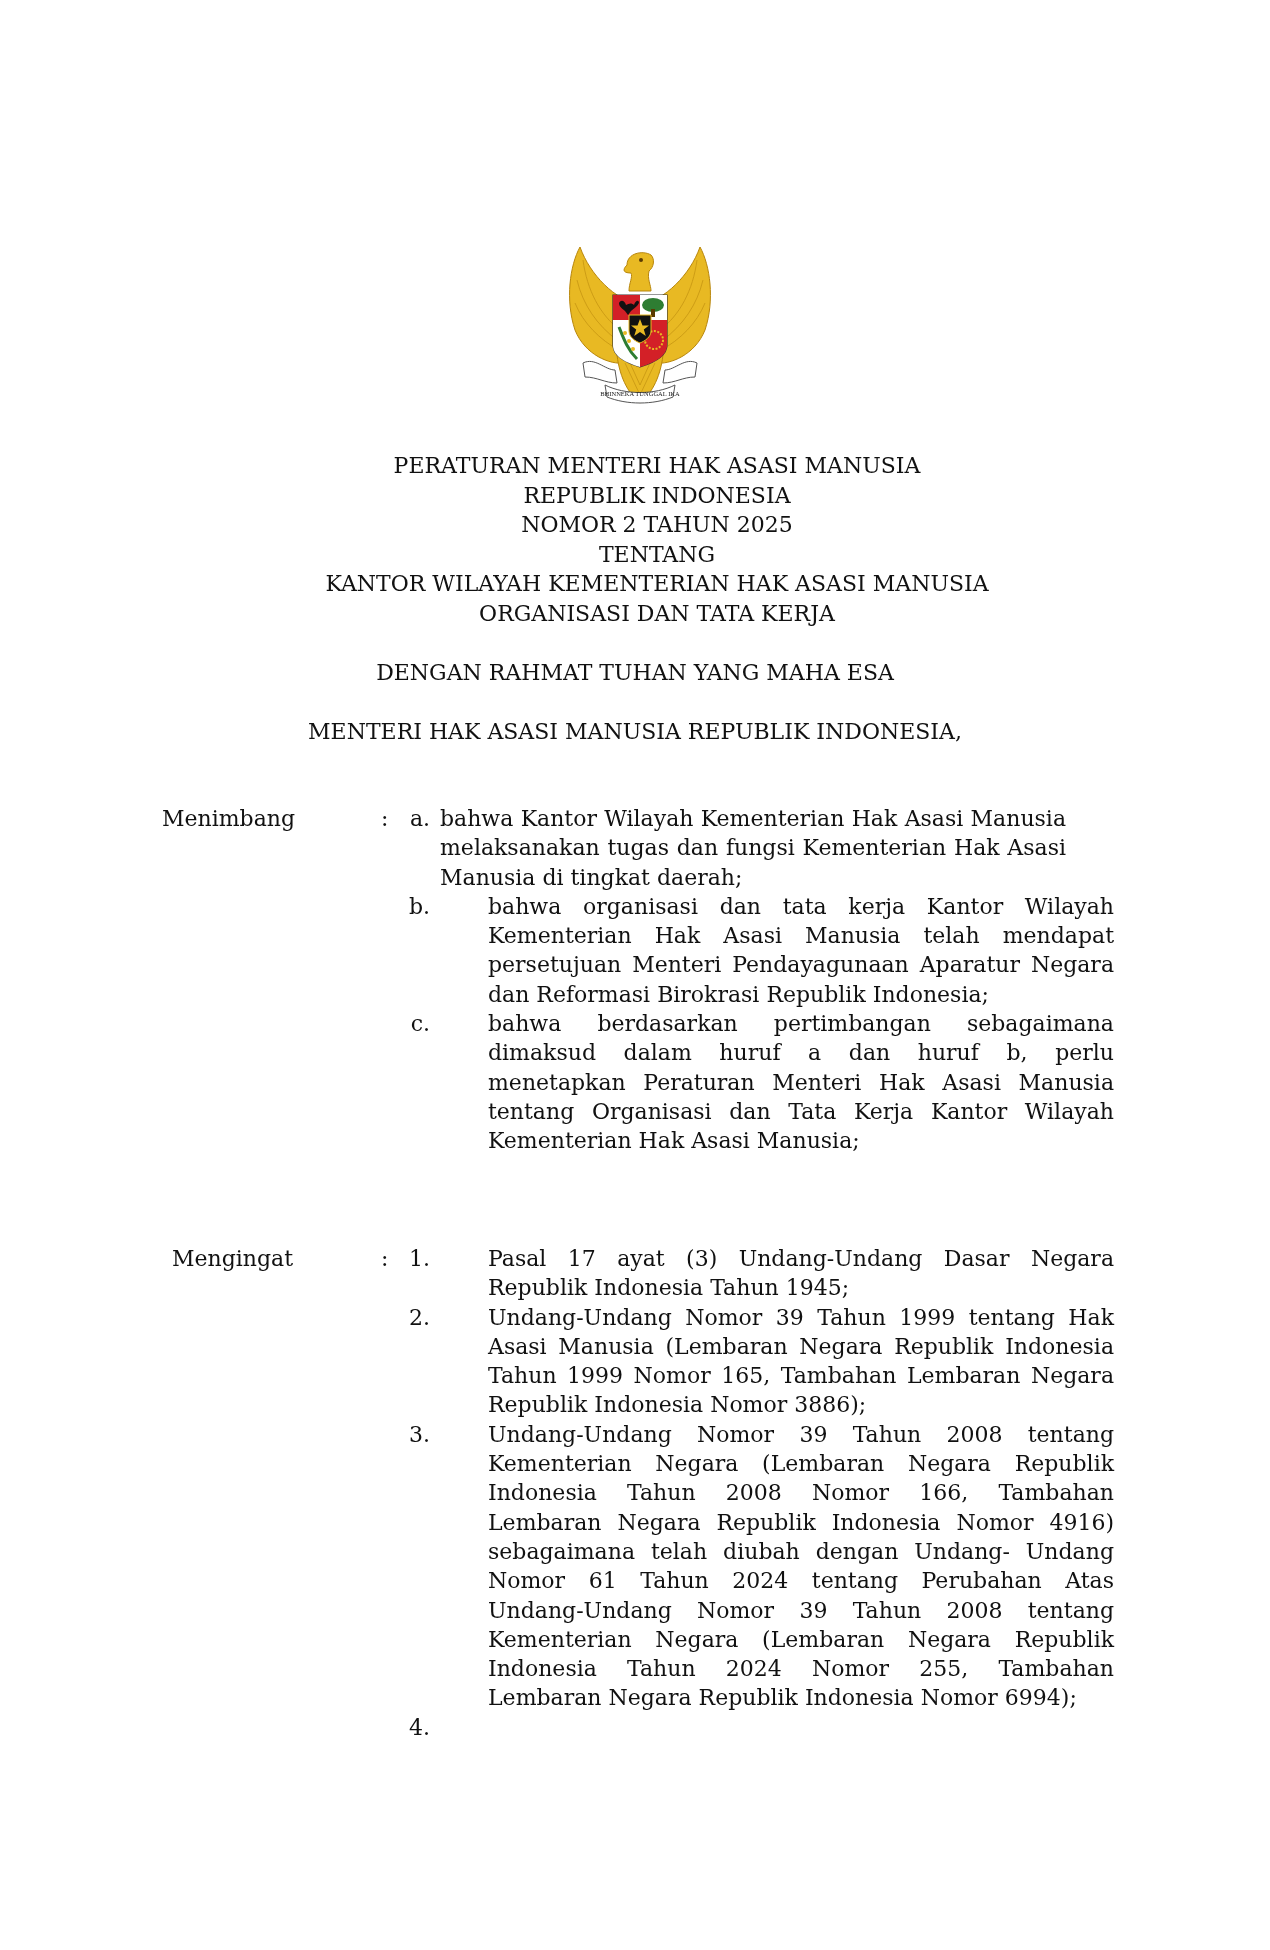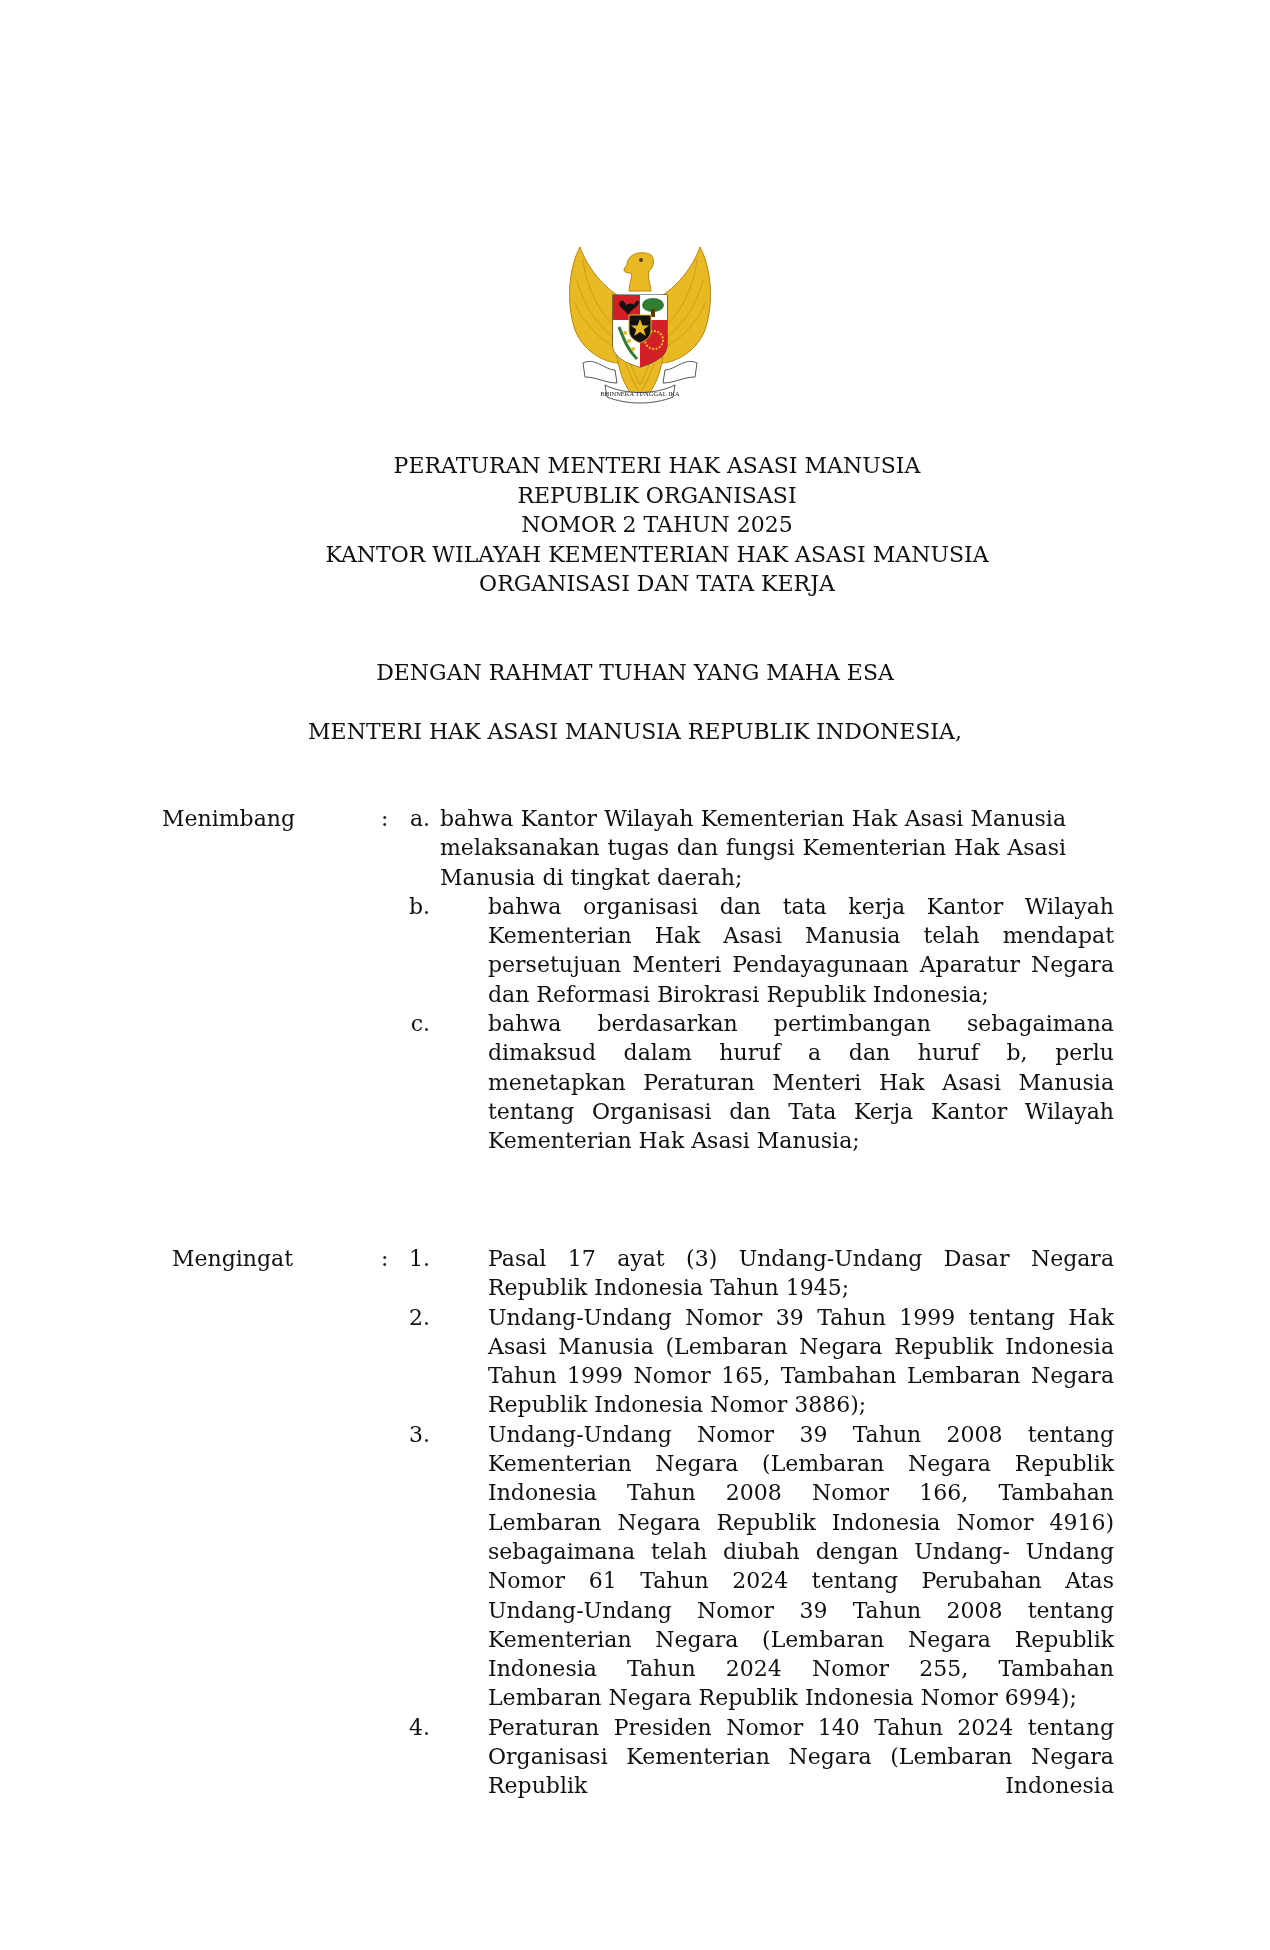--- a/index.html
+++ b/index.html
@@ -71,22 +71,23 @@
     <polygon points="85,74 87.5,80.5 94,80.5 88.8,84.5 90.8,91 85,87 79.2,91 81.2,84.5 76,80.5 82.5,80.5" fill="#E8B923"></polygon>
 
     <path d="M28 118 C40 112 50 125 60 125 L62 138 C50 138 42 132 30 132 Z" fill="#fff" stroke="#555" stroke-width="1"></path>
     <path d="M142 118 C130 112 120 125 110 125 L108 138 C120 138 128 132 140 132 Z" fill="#fff" stroke="#555" stroke-width="1"></path>
     <path d="M50 140 C70 150 100 150 120 140 L118 152 C98 160 72 160 52 152 Z" fill="#fff" stroke="#555" stroke-width="1"></path>
     <text x="85" y="151" font-size="6.5" text-anchor="middle" fill="#222" font-family="Liberation Serif, serif">BHINNEKA TUNGGAL IKA</text>
   </svg>
 
   <div class="heading h-main">
     <div>PERATURAN MENTERI HAK ASASI MANUSIA</div>
-    <div>REPUBLIK ORGANISASI</div>
+    <div>REPUBLIK INDONESIA</div>
     <div>NOMOR 2 TAHUN 2025</div>
+    <div>TENTANG</div>
     <div>KANTOR WILAYAH KEMENTERIAN HAK ASASI MANUSIA</div>
     <div>ORGANISASI DAN TATA KERJA</div>
   </div>
 
   <div class="heading h-rahmat">DENGAN RAHMAT TUHAN YANG MAHA ESA</div>
   <div class="heading h-menteri">MENTERI HAK ASASI MANUSIA REPUBLIK INDONESIA,</div>
 
   <div class="section" style="top:804px;">
     <div class="sec-label">Menimbang</div>
     <div class="sec-colon">:</div>
@@ -117,18 +118,17 @@
       <div class="item">
         <div class="item-marker">2.</div>
         <div class="item-text" style="margin-left:103px;">Undang-Undang Nomor 39 Tahun 1999 tentang Hak Asasi Manusia (Lembaran Negara Republik Indonesia Tahun 1999 Nomor 165, Tambahan Lembaran Negara Republik Indonesia Nomor 3886);</div>
       </div>
       <div class="item">
         <div class="item-marker">3.</div>
         <div class="item-text" style="margin-left:103px;">Undang-Undang Nomor 39 Tahun 2008 tentang Kementerian Negara (Lembaran Negara Republik Indonesia Tahun 2008 Nomor 166, Tambahan Lembaran Negara Republik Indonesia Nomor 4916) sebagaimana telah diubah dengan Undang- Undang Nomor 61 Tahun 2024 tentang Perubahan Atas Undang-Undang Nomor 39 Tahun 2008 tentang Kementerian Negara (Lembaran Negara Republik Indonesia Tahun 2024 Nomor 255, Tambahan Lembaran Negara Republik Indonesia Nomor 6994);</div>
       </div>
       <div class="item">
         <div class="item-marker">4.</div>
-        <div class="item-text last-line-justify" style="margin-left:103px;">Peraturan Presiden Nomor 140 Tahun 2024 tentang Organisasi Kementerian Negara (Lembaran Negara Republik Indonesia</div>
       </div>
     </div>
   </div>
 
 </div>
 
 </body></html>

